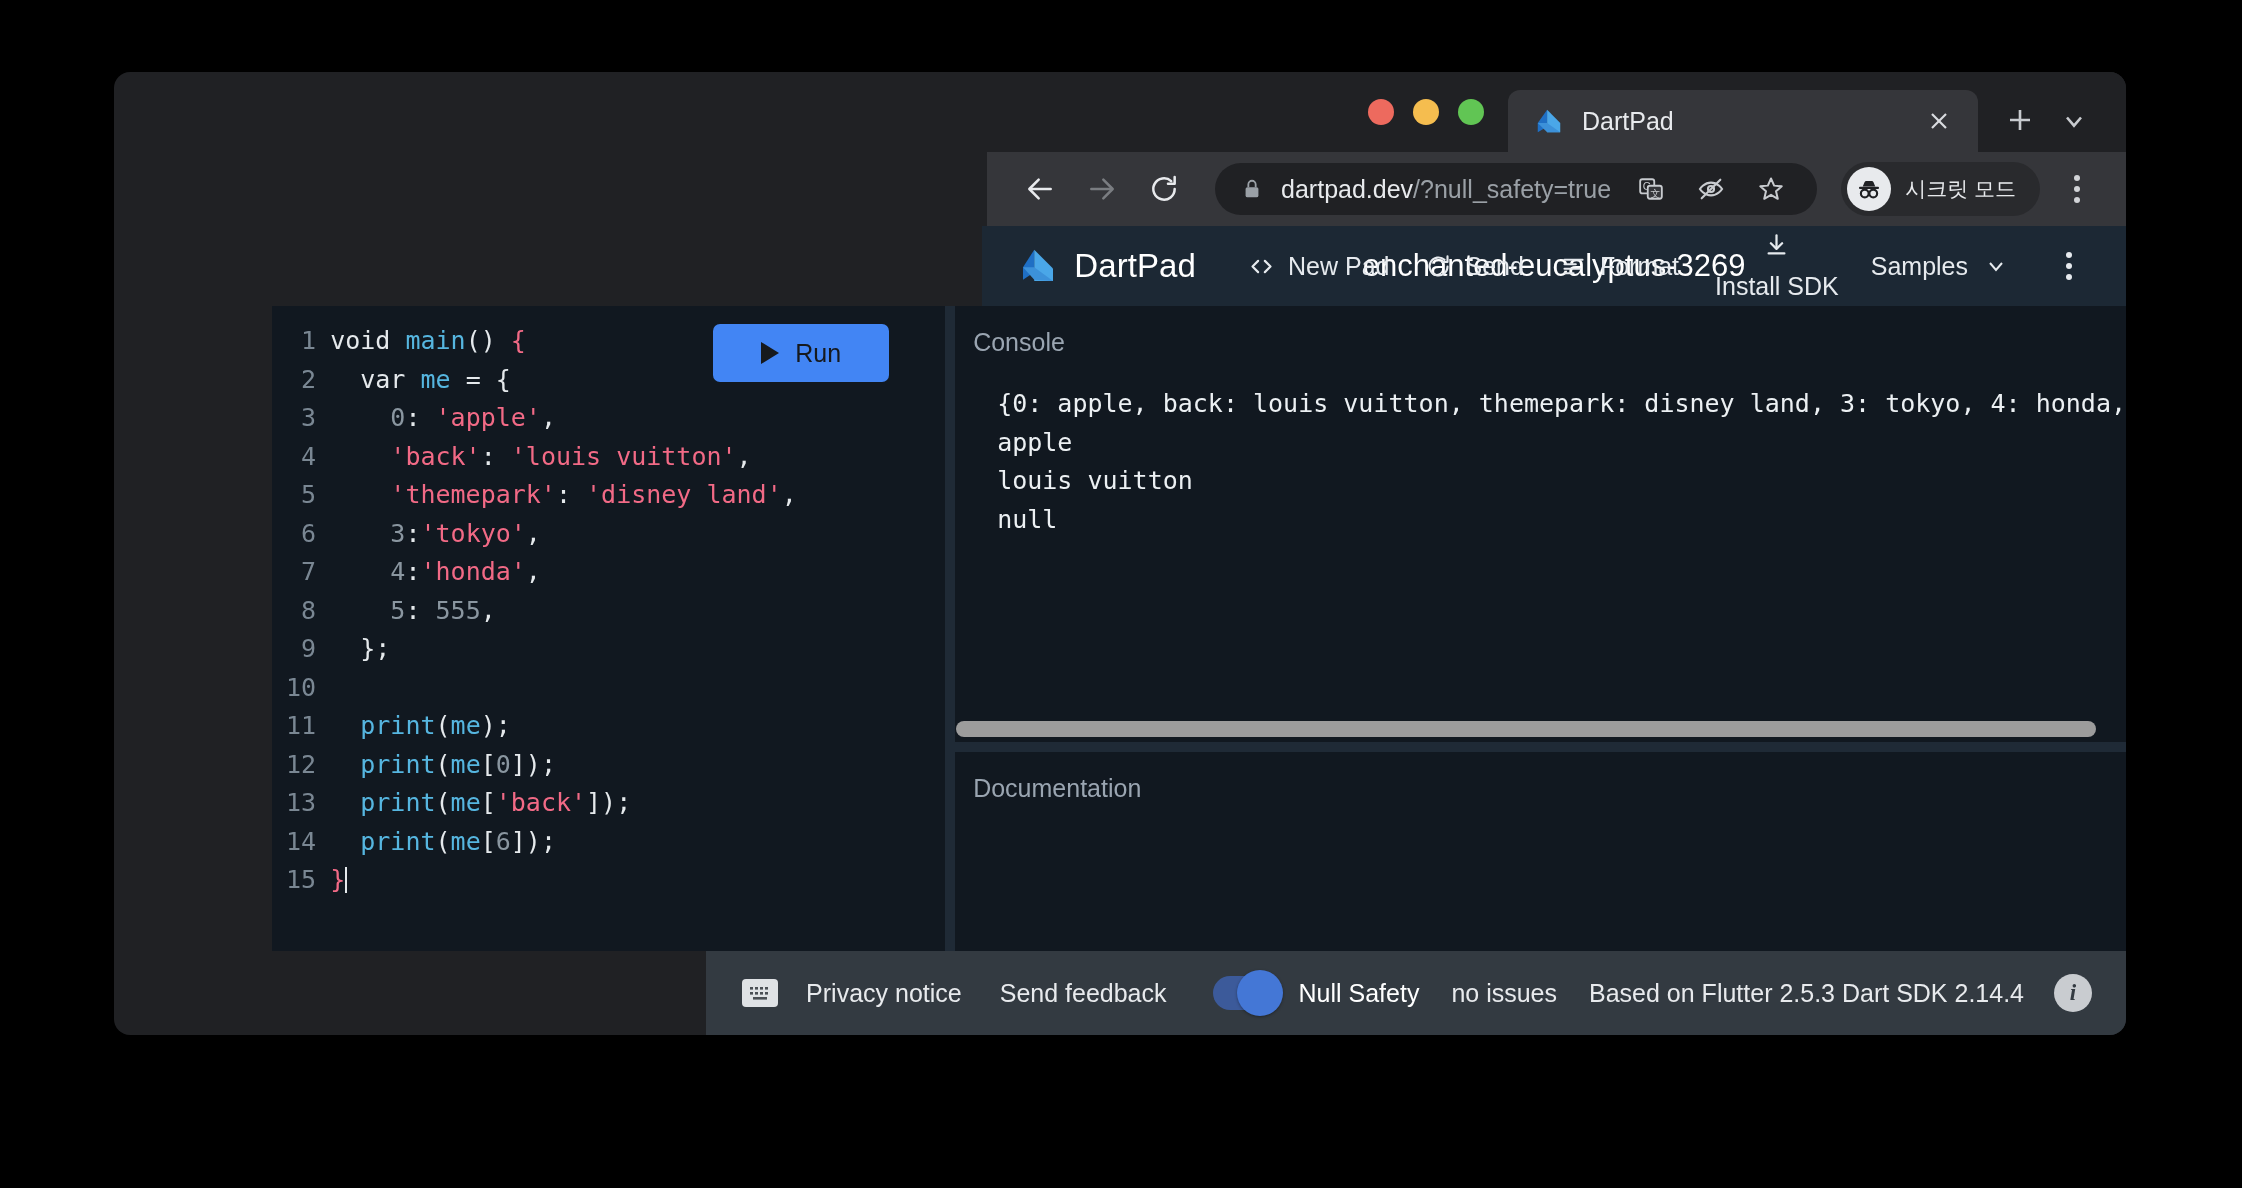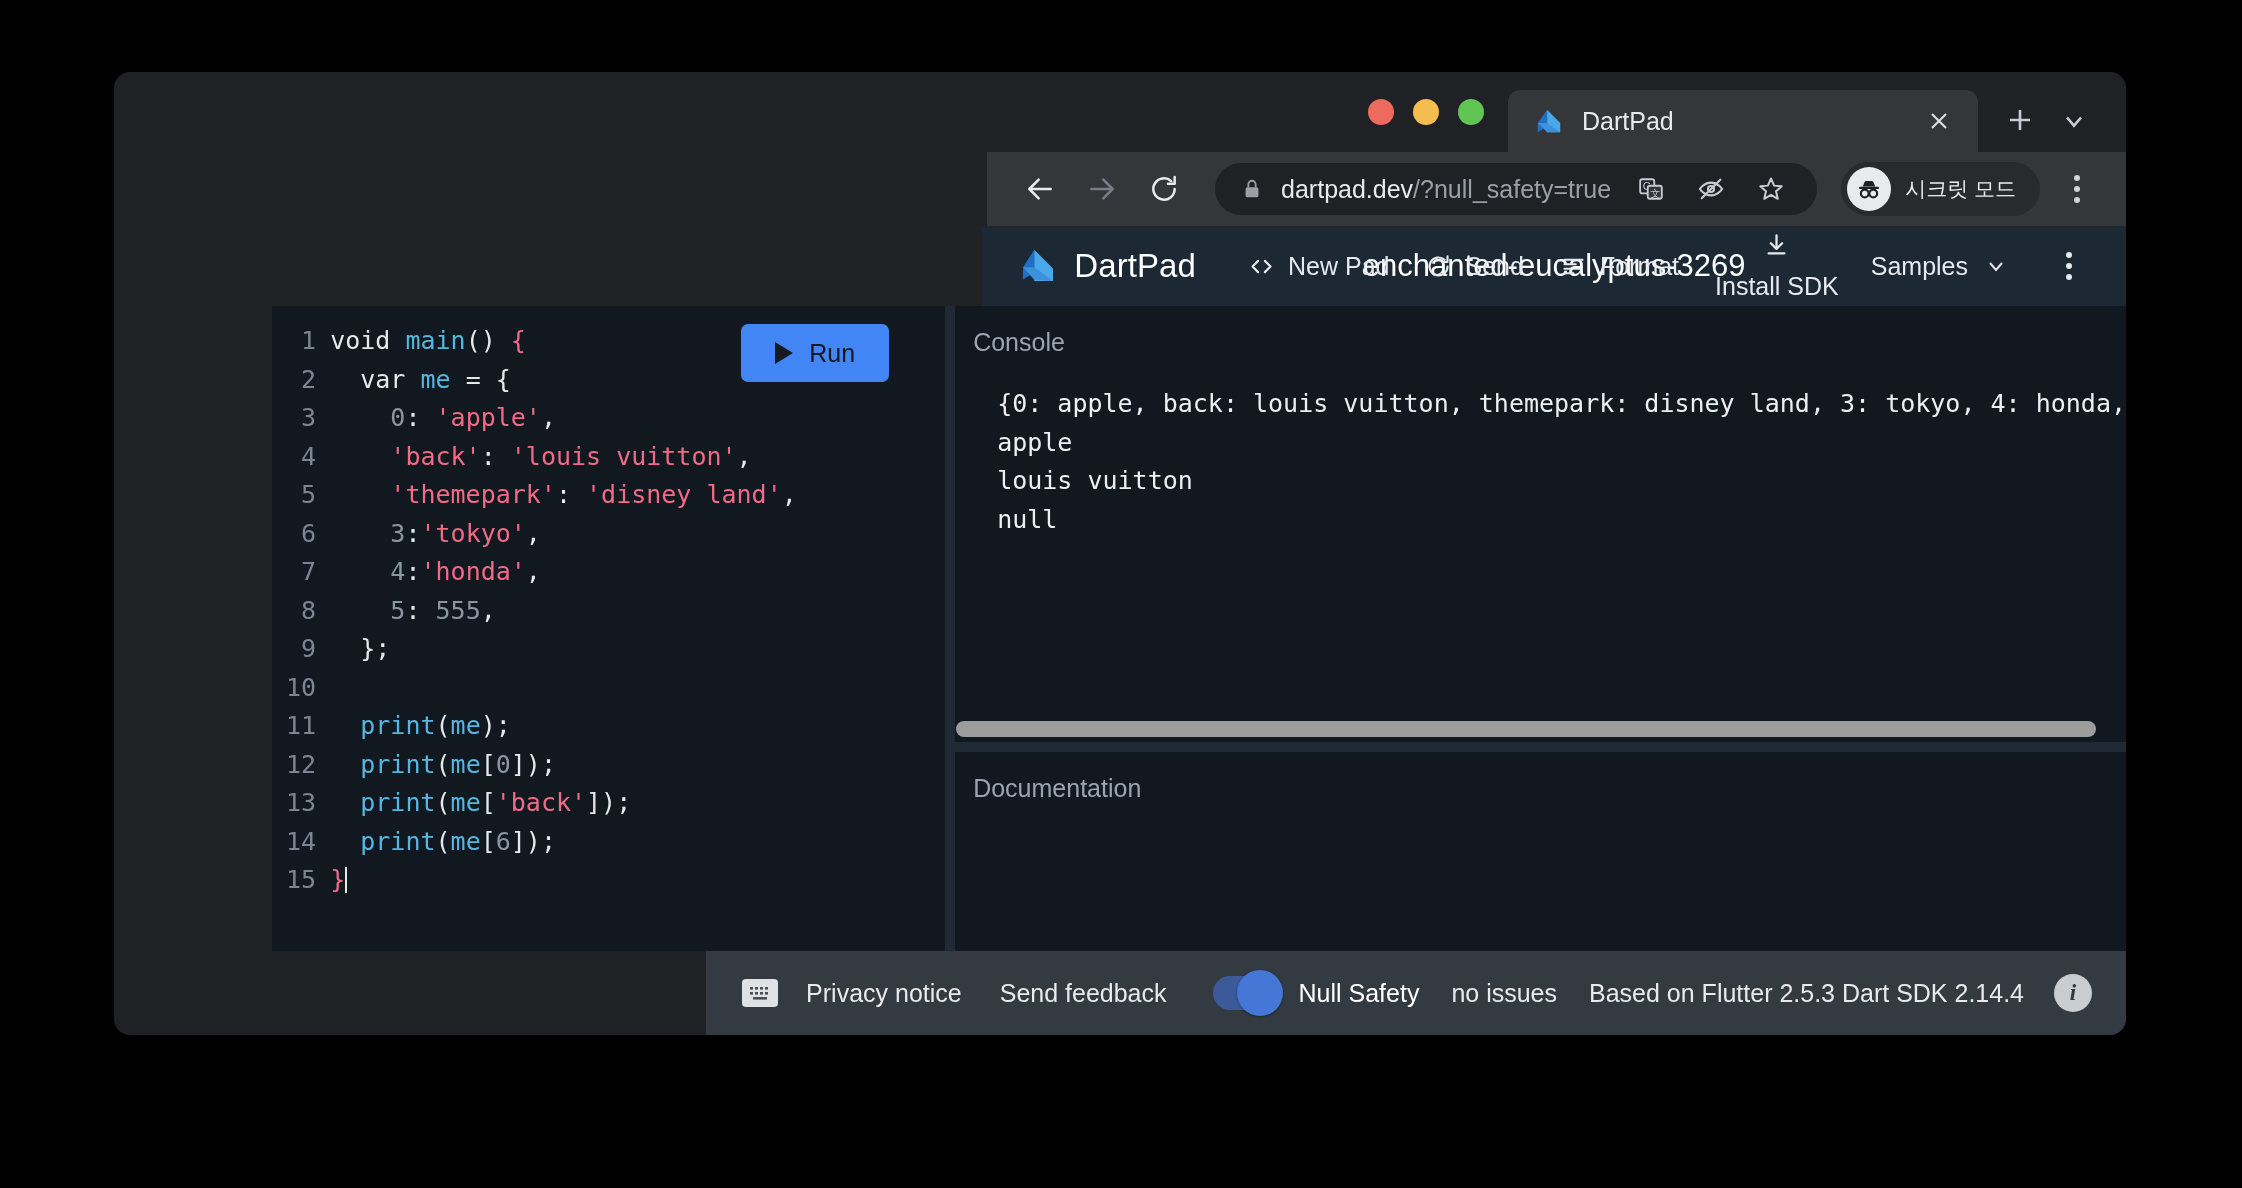--- a/index.html
+++ b/index.html
@@ -215,21 +215,21 @@
   .k-brace  { color: #f26a86; }
   .caret {
     display: inline-block;
     width: 2px; height: 26px;
     background: #e5e9ec;
     vertical-align: -5px;
   }
   .run-btn {
     position: absolute;
     right: 56px; top: 18px;
-    width: 148px; height: 58px;
+    width: 176px; height: 58px;
     background: #4285f4;
     border-radius: 7px;
     display: flex; align-items: center; justify-content: center;
     gap: 16px;
     color: #16191d;
     font-size: 25px;
     font-family: "Liberation Sans", sans-serif;
   }
   .run-tri {
     width: 0; height: 0;

